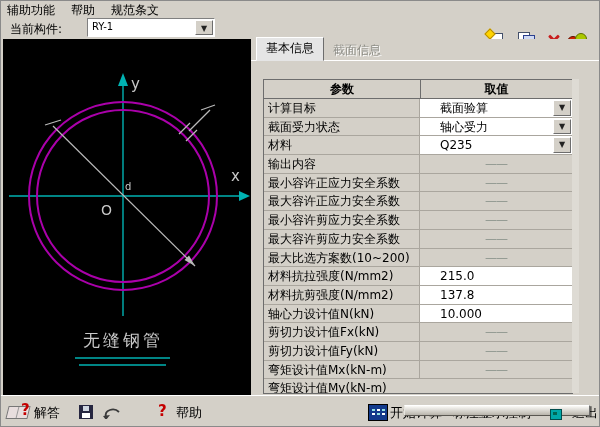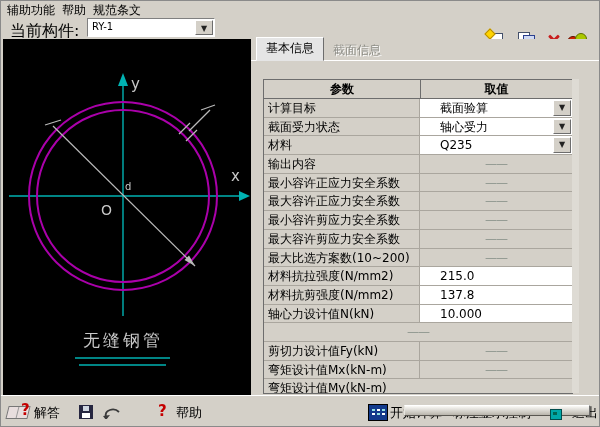--- a/index.html
+++ b/index.html
@@ -3,25 +3,25 @@
 <meta charset="utf-8">
 <style>
   html,body{margin:0;padding:0}
   body{
     width:600px;height:427px;position:relative;overflow:hidden;
     background:#d4d0c8;color:#000;
     font-family:"DejaVu Sans","Liberation Sans",sans-serif;font-size:12px;
     border:1px solid #8a8a8a;box-sizing:border-box;
   }
   
-  .menubar{position:absolute;top:0;left:0;right:0;height:16px;display:flex;gap:7px;
+  .menubar{position:absolute;top:0;left:0;right:0;height:16px;display:flex;gap:16px;
            padding:1px 6px;align-items:center}
   .menu-item{font-size:12px;line-height:14px;cursor:default;white-space:nowrap}
   .toolbar{position:absolute;top:16px;left:0;right:0;height:22px}
-  .member-label{position:absolute;left:9px;top:4px;font-size:16px;white-space:nowrap}
+  .member-label{position:absolute;left:9px;top:4px;font-size:12px;white-space:nowrap}
   .combo{position:absolute;left:86px;top:1px;width:128px;height:19px;background:#fff;
          border:1px solid;border-color:#808080 #fff #fff #808080;box-sizing:border-box}
   .combo-text{position:absolute;left:4px;top:2px;font-size:10px}
   .combo-btn{position:absolute;right:1px;top:1px;bottom:1px;width:16px;background:#d4d0c8;
          border:1px solid;border-color:#fff #6d6d6d #6d6d6d #fff;font-size:8px;line-height:15px;
          text-align:center;color:#222}
   
   .tico{position:absolute;top:15px;width:18px;height:16px}
   .page{position:absolute;left:3px;top:1px;width:11px;height:13px;background:#fff;border:1px solid #44506a}
   .sparkle{position:absolute;left:-1px;top:-2px;width:6px;height:6px;background:#ffd400;
@@ -220,20 +220,21 @@
     </div>
     <div class="trow r-white">
       <div class="tcell plabel">材料抗剪强度(N/mm2)</div>
       <div class="tcell tval">137.8</div>
     </div>
     <div class="trow r-white">
       <div class="tcell plabel">轴心力设计值N(kN)</div>
       <div class="tcell tval">10.000</div>
     </div>
     <div class="trow r-dash">
+      <div class="tcell plabel">剪切力设计值Fx(kN)</div>
       <div class="tcell tval">——</div>
     </div>
     <div class="trow r-dash">
       <div class="tcell plabel">剪切力设计值Fy(kN)</div>
       <div class="tcell tval">——</div>
     </div>
     <div class="trow r-dash">
       <div class="tcell plabel">弯矩设计值Mx(kN-m)</div>
       <div class="tcell tval">——</div>
     </div>

